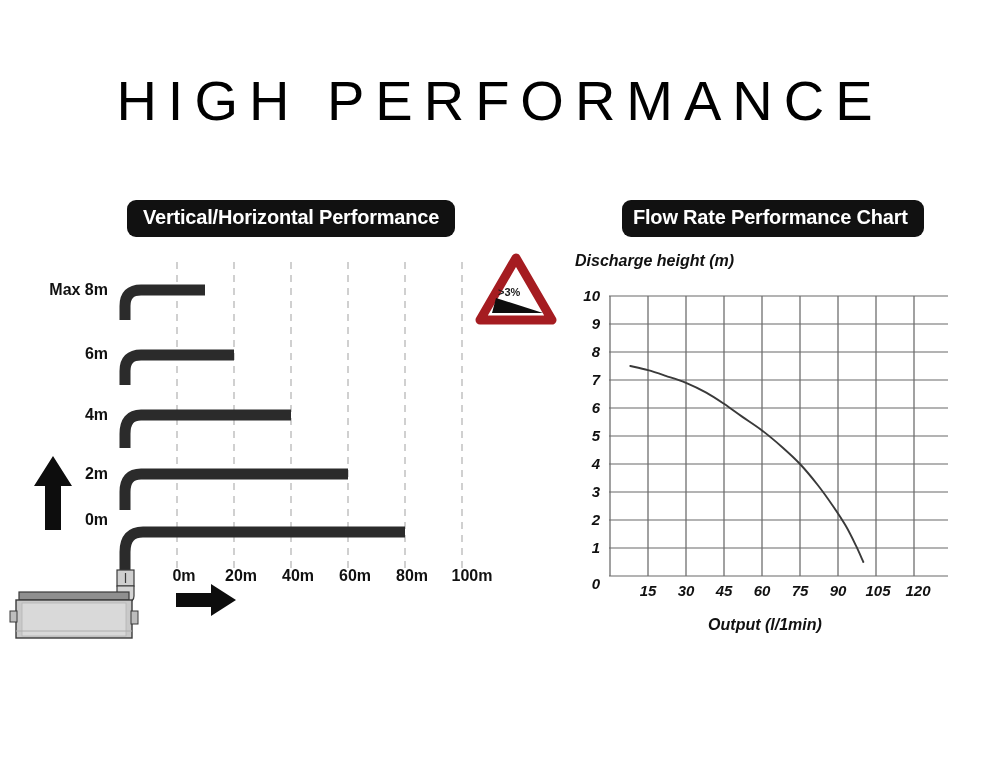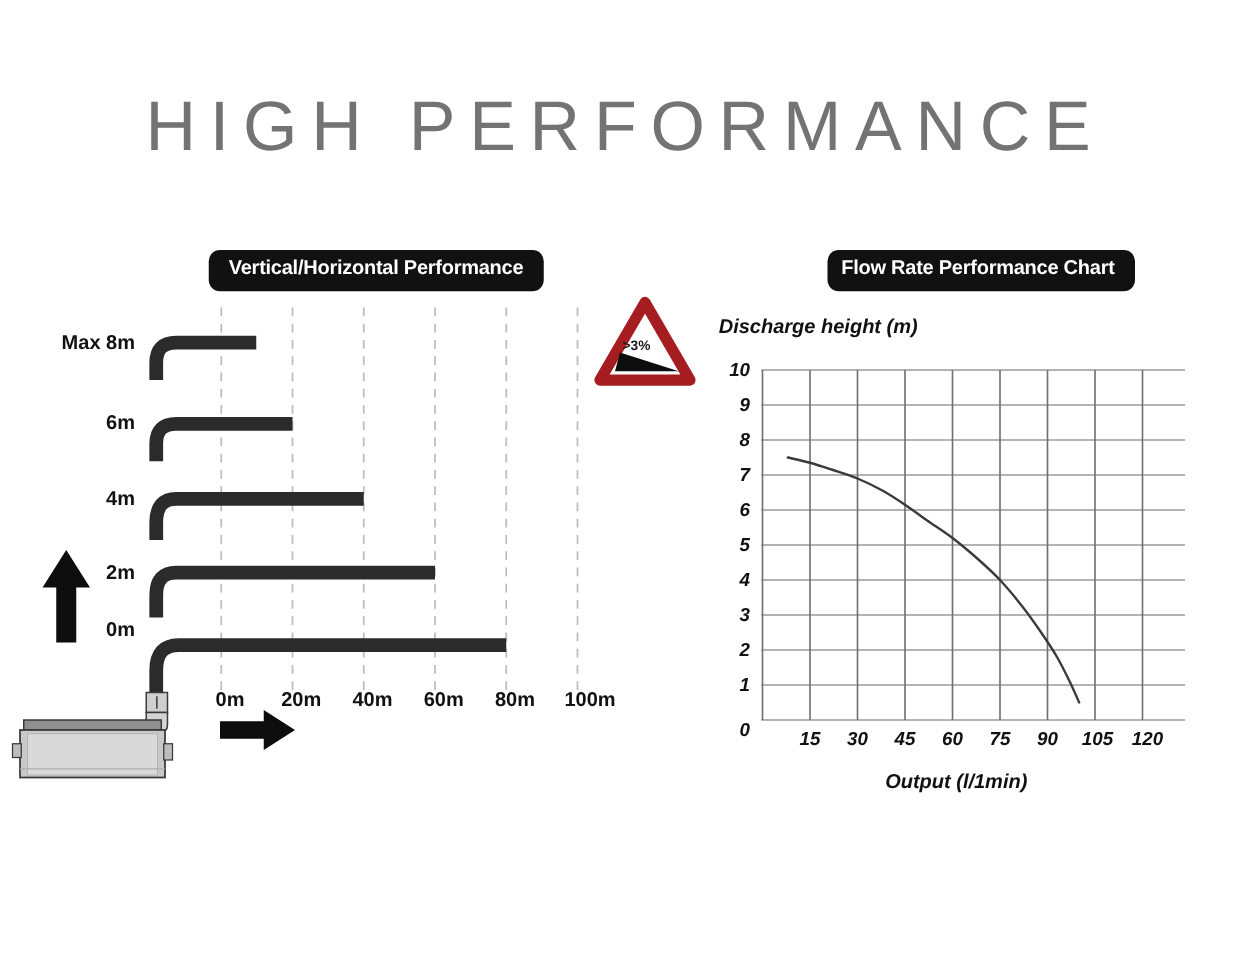--- a/index.html
+++ b/index.html
@@ -19,46 +19,45 @@
   
   #page-title {
     position: absolute;
     left: 0;
     top: 68px;
     width: 1000px;
     text-align: center;
     font-size: 56px;
     font-weight: 300;
     letter-spacing: 11px;
-    color: #737373;
+    color: #000000;
     white-space: nowrap;
     font-family: "Liberation Sans", sans-serif;
   }
 
   
   .pill {
     position: absolute;
     background: #111111;
     color: #ffffff;
     border-radius: 9px;
-    font-size: 16px;
+    font-size: 20px;
     font-weight: bold;
     letter-spacing: -0.2px;
     padding: 7px 16px 9px 16px;
     white-space: nowrap;
     line-height: 1.05;
-    margin-left: 40px;
   }
   #pill-left  { left: 127px; top: 200px; }
   #pill-right { left: 622px; top: 200px; padding-left: 11px; }
 
   
   #left-panel {
     position: absolute;
-    left: 0; top: 224px;
+    left: 0; top: 240px;
     width: 570px; height: 420px;
   }
   #right-panel {
     position: absolute;
     left: 560px; top: 240px;
     width: 440px; height: 420px; font-style: italic;
   }
   svg { display: block; }
 
   

